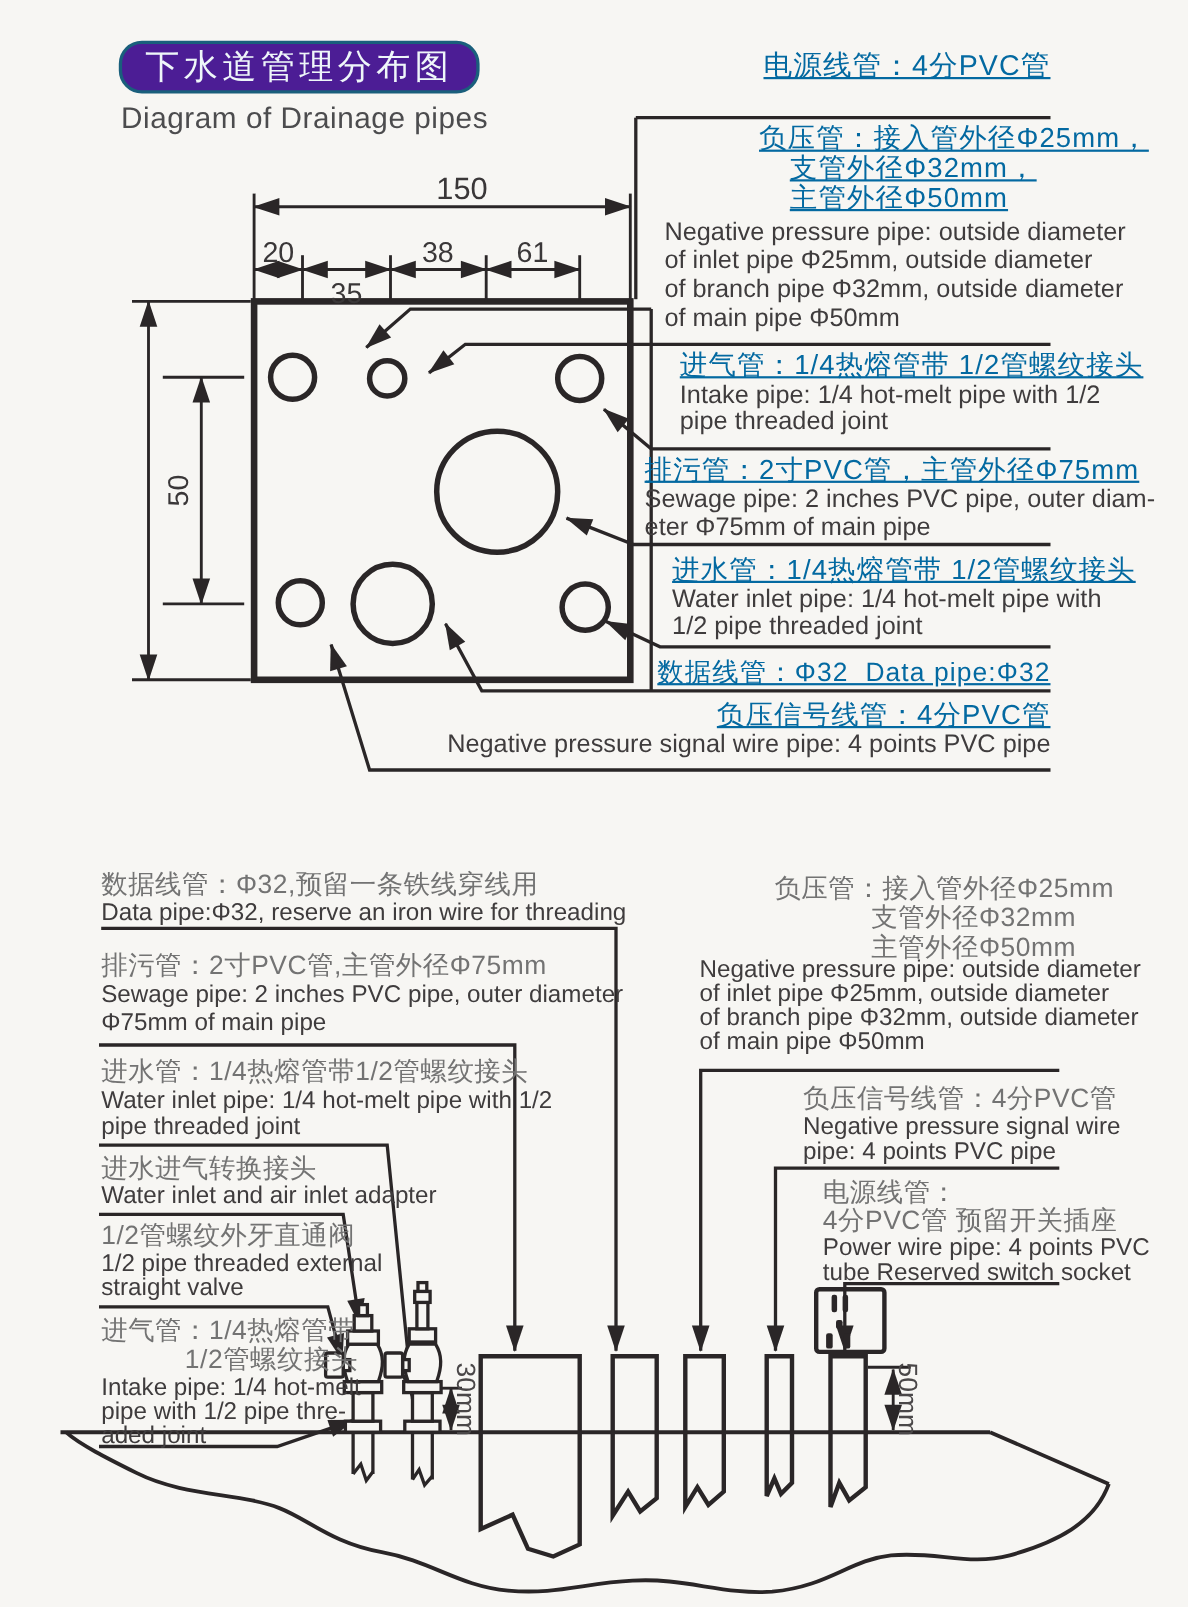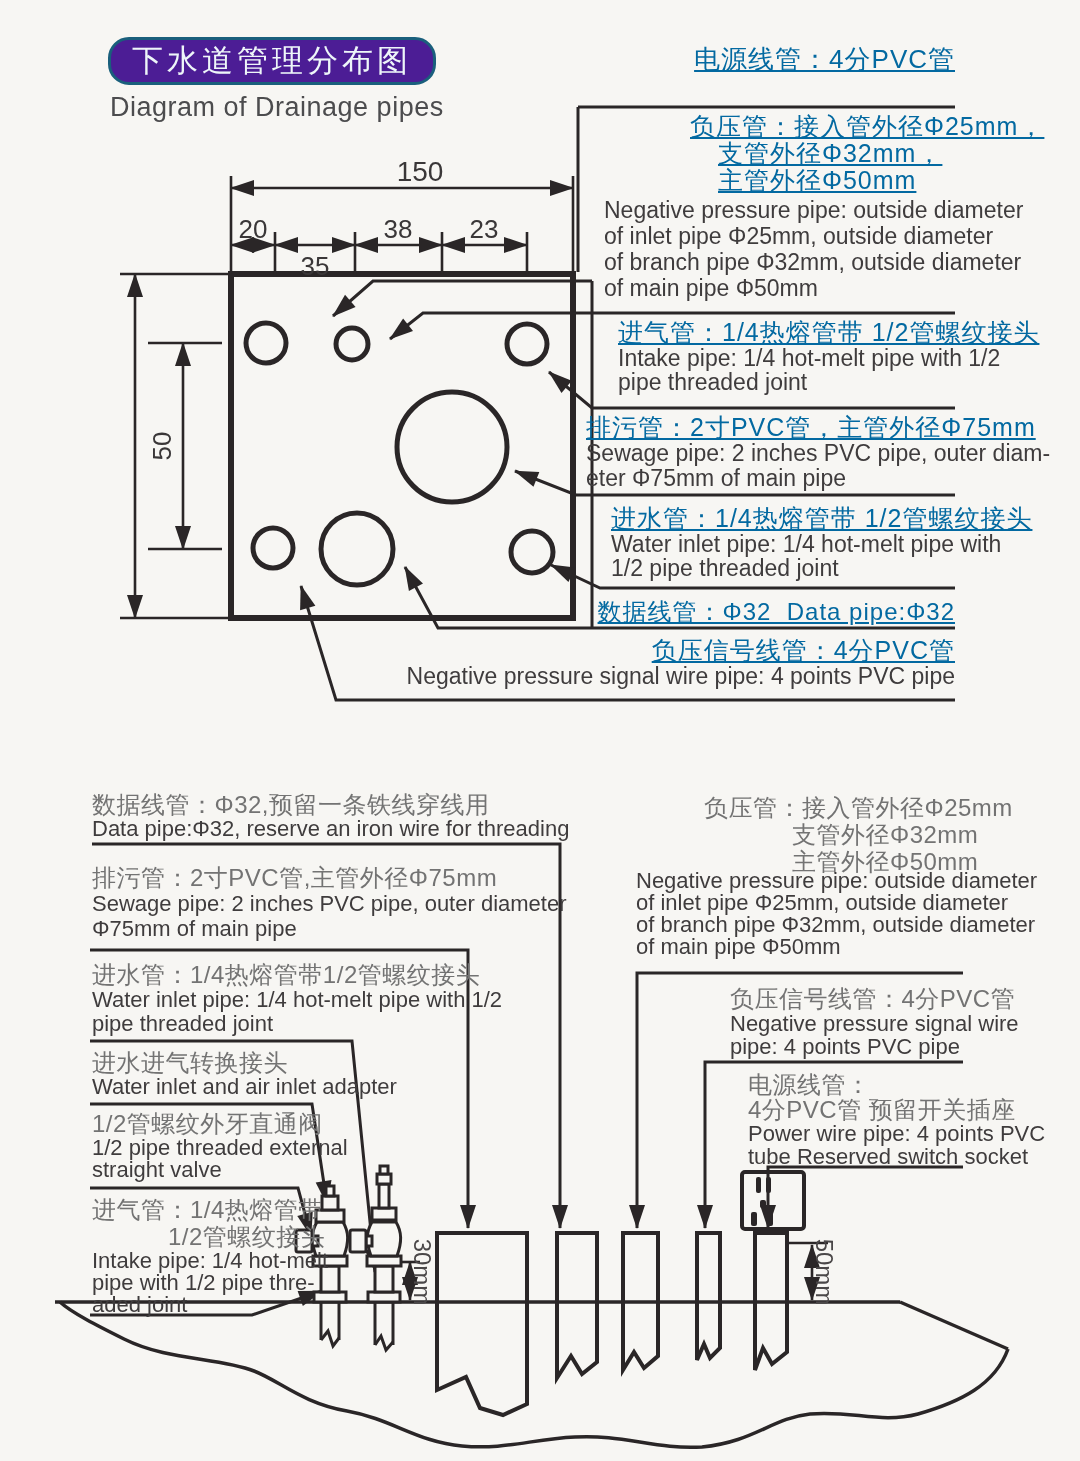--- a/index.html
+++ b/index.html
@@ -162,21 +162,21 @@
     </g>
   </svg>
 
   <div id="title-badge">下水道管理分布图</div>
   <div id="subtitle">Diagram of Drainage pipes</div>
 
   <div class="dimlab" style="left:390px;top:156px;width:60px;font-size:28px;">150</div>
   <div class="dimlab" style="left:237px;top:214px;width:32px;">20</div>
   <div class="dimlab" style="left:299px;top:214px;width:32px;margin-top:37px;">35</div>
   <div class="dimlab" style="left:382px;top:214px;width:32px;">38</div>
-  <div class="dimlab" style="left:468px;top:214px;width:32px;">23</div>
+  <div class="dimlab" style="left:468px;top:214px;width:32px;">61</div>
   <div class="dimlab rotccw" style="left:142px;top:431px;width:40px;height:30px;">50</div>
   <div class="dimlab rotcw" style="left:387px;top:1260px;width:70px;height:24px;">30mm</div>
   <div class="dimlab rotcw" style="left:789px;top:1260px;width:70px;height:24px;">50mm</div>
 
   <div class="txt right" style="right:125px;top:44px;">
     <div class="cnL" style="font-size:26px;line-height:30px;">电源线管：4分PVC管</div>
   </div>
 
   <div class="txt" style="left:670px;top:113px;margin-left:20px;">
     <div class="cnL">负压管：接入管外径Φ25mm，</div>

